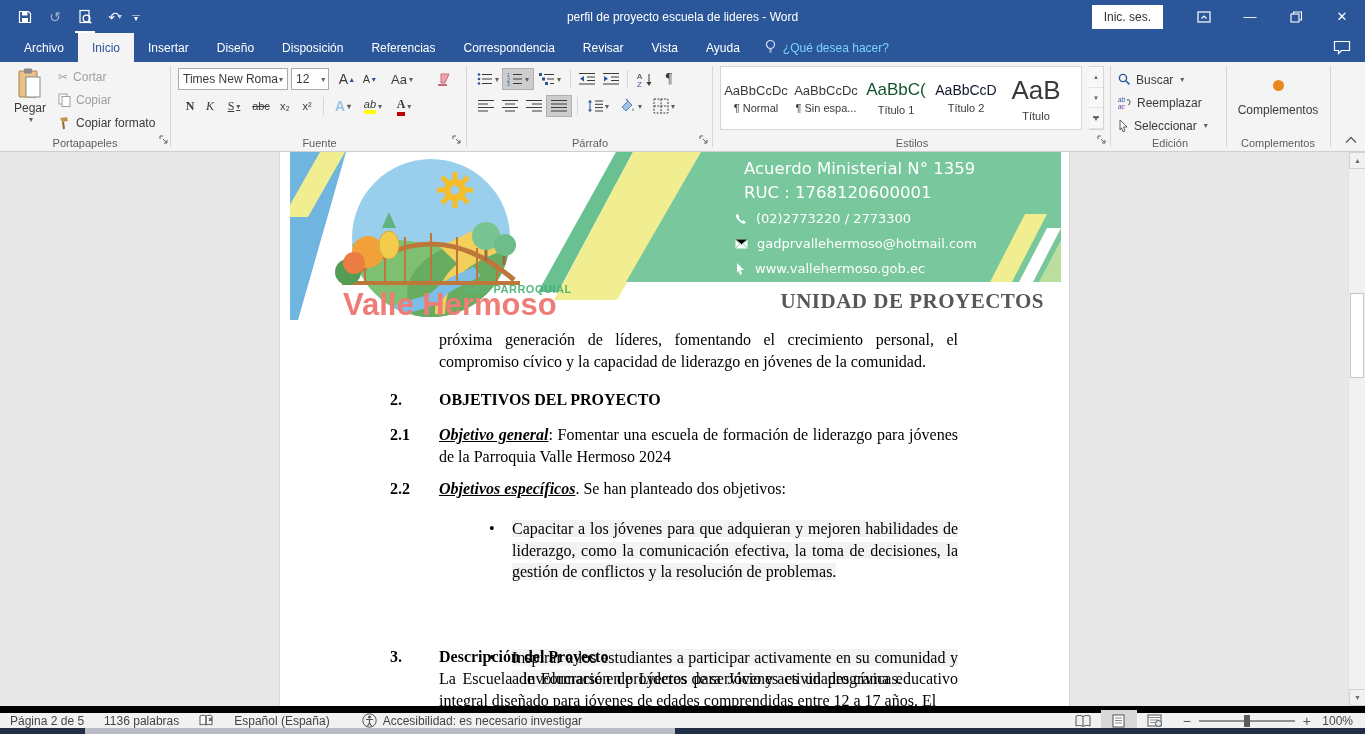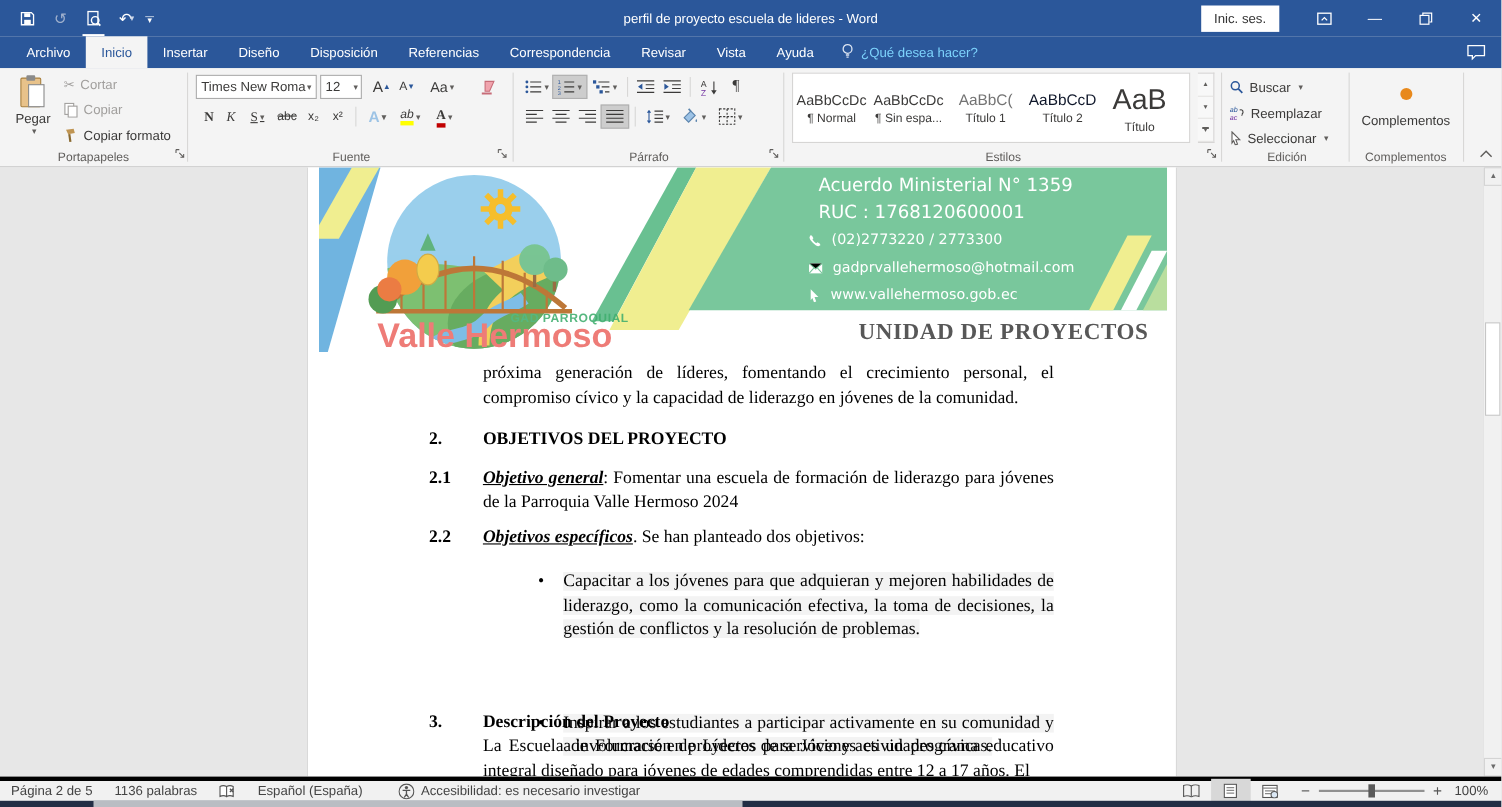--- a/index.html
+++ b/index.html
@@ -74,21 +74,21 @@
   .bullet-item { position:relative; padding-left:232px; padding-right:111px; text-align:justify; }
   .bullet-item::before { content:"\2022"; position:absolute; left:209px; font-size:16px; }
   .shade { background:#f3f3f3; }
 
   
   .vscroll { position:absolute; top:152px; right:0; width:17px; bottom:28px; background:#f1f1f1; border-left:1px solid #e3e3e3; }
   .scroll-arrow { position:absolute; left:0; width:17px; height:17px; display:flex; align-items:center; justify-content:center; font-size:7px; color:#6b6b6b; background:#f1f1f1; border:1px solid #d4d4d4; }
   .scroll-thumb { position:absolute; left:1px; width:14px; top:141px; height:85px; background:#fff; border:1px solid #c6c6c6; }
 
   
-  .statusbar { position:absolute; left:0; right:0; bottom:6px; height:22px; background:#f1f1f1; border-top:4px solid #000000; display:flex; align-items:center; color:#444; font-size:12px; }
+  .statusbar { position:absolute; left:0; right:0; bottom:6px; height:22px; background:#f1f1f1; border-top:7px solid #000000; display:flex; align-items:center; color:#444; font-size:12px; }
   .sb-item { padding:0 10px; display:flex; align-items:center; gap:6px; white-space:nowrap; }
   .sb-right { margin-left:auto; display:flex; align-items:center; }
   .view-btn { width:36px; height:22px; display:flex; align-items:center; justify-content:center; }
   .view-btn.sel2 { background:#d8d8d8; }
   .zoom-wrap { display:flex; align-items:center; gap:8px; margin:0 10px; }
   .zoom-track { position:relative; width:96px; height:2px; background:#919191; }
   .zoom-thumb { position:absolute; left:45px; top:-5px; width:6px; height:12px; background:#5a5a5a; }
   .zoom-pct { width:44px; text-align:right; padding-right:12px; }
   .taskbar { position:absolute; left:0; right:0; bottom:0; height:6px; background:#222e45; }
   .taskbar-light { position:absolute; left:85px; width:590px; top:0; bottom:0; background:#b9bdc3; }
@@ -391,21 +391,21 @@
     <div class="style-gallery">
       <div class="style-item">
         <span class="style-prev">AaBbCcDc</span>
         <span class="style-lbl">¶ Normal</span>
       </div>
       <div class="style-item">
         <span class="style-prev">AaBbCcDc</span>
         <span class="style-lbl">¶ Sin espa...</span>
       </div>
       <div class="style-item">
-        <span class="style-prev" style="font-size:14px;color:#737373;">AaBbC(</span>
+        <span class="style-prev" style="font-size:17px;color:#14532d;">AaBbC(</span>
         <span class="style-lbl">Título 1</span>
       </div>
       <div class="style-item">
         <span class="style-prev" style="font-size:14px;color:#0f172a;">AaBbCcD</span>
         <span class="style-lbl">Título 2</span>
       </div>
       <div class="style-item">
         <span class="style-prev" style="font-size:26px;font-weight:300;">AaB</span>
         <span class="style-lbl">Título</span>
       </div>

